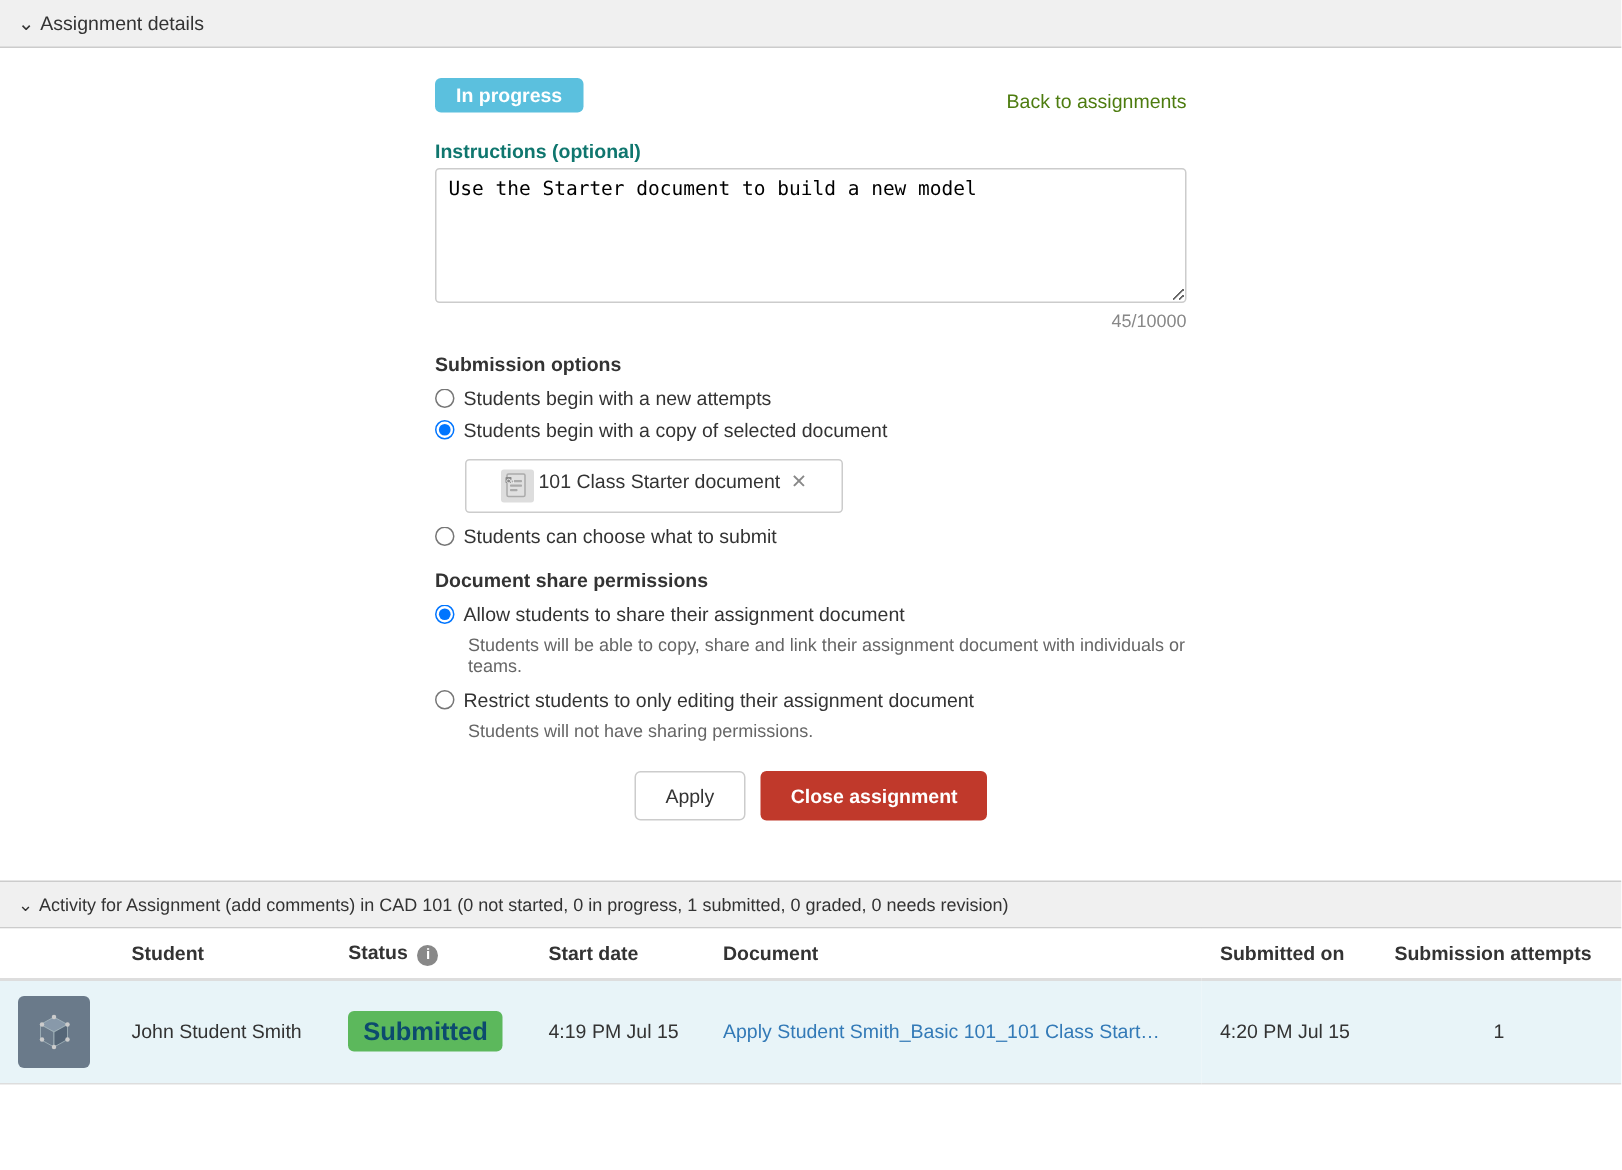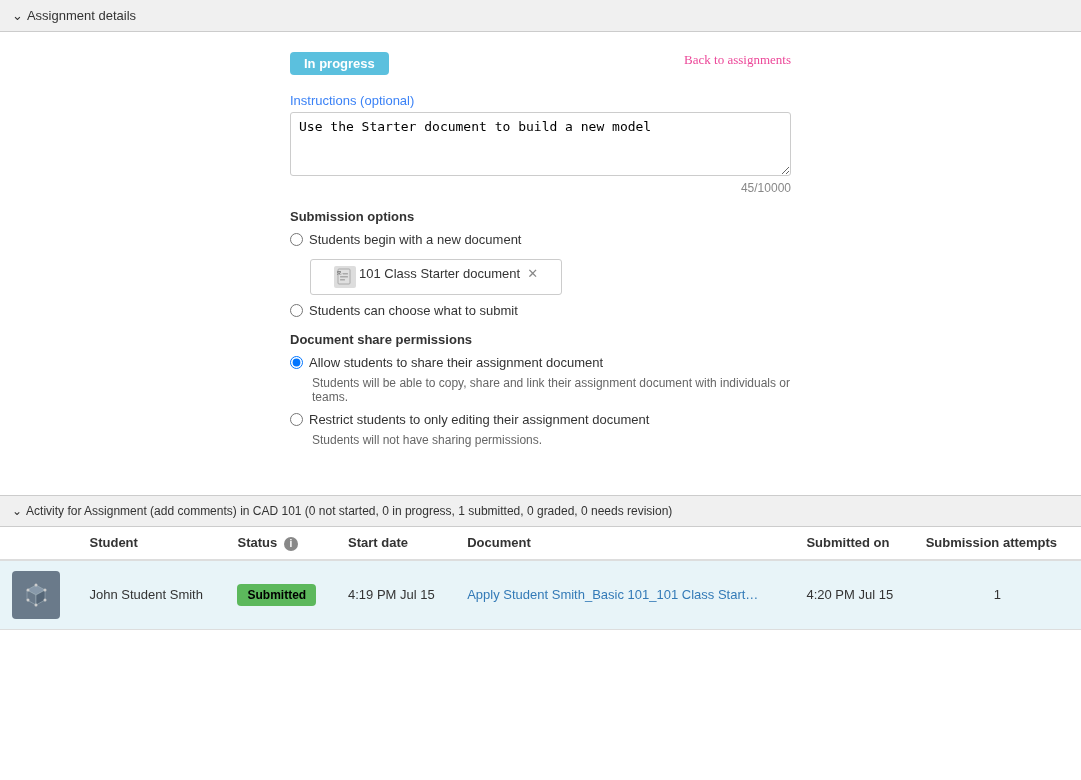--- a/index.html
+++ b/index.html
@@ -17,72 +17,71 @@
       gap: 4px;
     }
 
     .main-content {
       padding: 20px 290px 20px 290px;
     }
 
     .top-bar {
       display: flex;
       justify-content: space-between;
-      align-items: flex-start;
+      align-items: flex-end;
       margin-bottom: 18px;
     }
 
     .status-badge {
       background: #5bc0de;
       color: #fff;
       padding: 4px 14px;
       border-radius: 4px;
       font-size: 13px;
       font-weight: bold;
     }
 
     .back-link {
-      color: #ec4899;
+      color: #4d7c0f;
       text-decoration: none;
       font-size: 13px;
       cursor: pointer;
-      font-family: Liberation Serif, serif;
     }
 
     .form-group {
       margin-bottom: 14px;
     }
 
     .form-label {
       font-size: 13px;
       font-weight: bold;
       margin-bottom: 4px;
       display: block;
     }
 
     .form-label span {
-      font-weight: normal;
-      color: #3b82f6;
+      font-weight: bold;
+      color: #0f766e;
     }
 
     .form-control {
       width: 100%;
       border: 1px solid #ccc;
       border-radius: 3px;
       padding: 6px 8px;
       font-size: 13px;
       outline: none;
     }
 
     .title-input {
       border: 2px solid #f0a500;
     }
 
     textarea.form-control {
-      height: 64px;
+      height: 90px;
       resize: vertical;
     }
 
     .char-count {
       text-align: right;
       color: #888;
       font-size: 12px;
       margin-top: 2px;
     }
 
@@ -227,24 +226,24 @@
       height: 48px;
       background: #6a7a8a;
       border-radius: 4px;
       display: flex;
       align-items: center;
       justify-content: center;
     }
 
     .submitted-badge {
       background: #5cb85c;
-      color: #000000;
+      color: #0c4a6e;
       padding: 4px 10px;
       border-radius: 4px;
-      font-size: 12px;
+      font-size: 17px;
       font-weight: bold;
     }
 
     .status-info-icon {
       display: inline-flex;
       align-items: center;
       justify-content: center;
       width: 14px;
       height: 14px;
       border-radius: 50%;
@@ -282,21 +281,25 @@
       <span>Instructions</span> <span>(optional)</span>
     </label>
     <textarea class="form-control" style="">Use the Starter document to build a new model</textarea>
     <div class="char-count">45/10000</div>
   </div>
 
   <div class="form-group">
     <div class="section-label">Submission options</div>
     <div class="radio-option">
       <input type="radio" name="submissionOption" id="opt1" style="">
-      <label for="opt1">Students begin with a new document</label>
+      <label for="opt1">Students begin with a new attempts</label>
+    </div>
+    <div class="radio-option">
+      <input type="radio" name="submissionOption" id="opt2" checked="" style="">
+      <label for="opt2">Students begin with a copy of selected document</label>
     </div>
     <div class="starter-doc-badge">
       <div class="doc-icon">
         <svg width="18" height="18" viewBox="0 0 18 18" fill="none">
           <rect x="2" y="1" width="12" height="15" rx="1" fill="#e0e0e0" stroke="#aaa" stroke-width="1"></rect>
           <rect x="4" y="5" width="8" height="1.5" rx="0.5" fill="#aaa"></rect>
           <rect x="4" y="8" width="8" height="1.5" rx="0.5" fill="#aaa"></rect>
           <rect x="4" y="11" width="5" height="1.5" rx="0.5" fill="#aaa"></rect>
           <rect x="1" y="3" width="4" height="4" rx="0.5" fill="#888"></rect>
           <text x="1.5" y="7" font-size="4" fill="#fff">On</text>
@@ -318,20 +321,24 @@
       <label for="perm1">Allow students to share their assignment document</label>
     </div>
     <div class="permission-description">Students will be able to copy, share and link their assignment document with individuals or teams.</div>
     <div class="radio-option">
       <input type="radio" name="permOption" id="perm2" style="">
       <label for="perm2">Restrict students to only editing their assignment document</label>
     </div>
     <div class="permission-description">Students will not have sharing permissions.</div>
   </div>
 
+  <div class="button-row">
+    <button class="btn-apply">Apply</button>
+    <button class="btn-close">Close assignment</button>
+  </div>
 </div>
 
 <div class="divider"></div>
 
 <div class="activity-header">
   <span>⌄</span>
   <span>Activity for Assignment (add comments) in CAD 101 (0 not started, 0 in progress, 1 submitted, 0 graded, 0 needs revision)</span>
 </div>
 
 <table class="activity-table">

